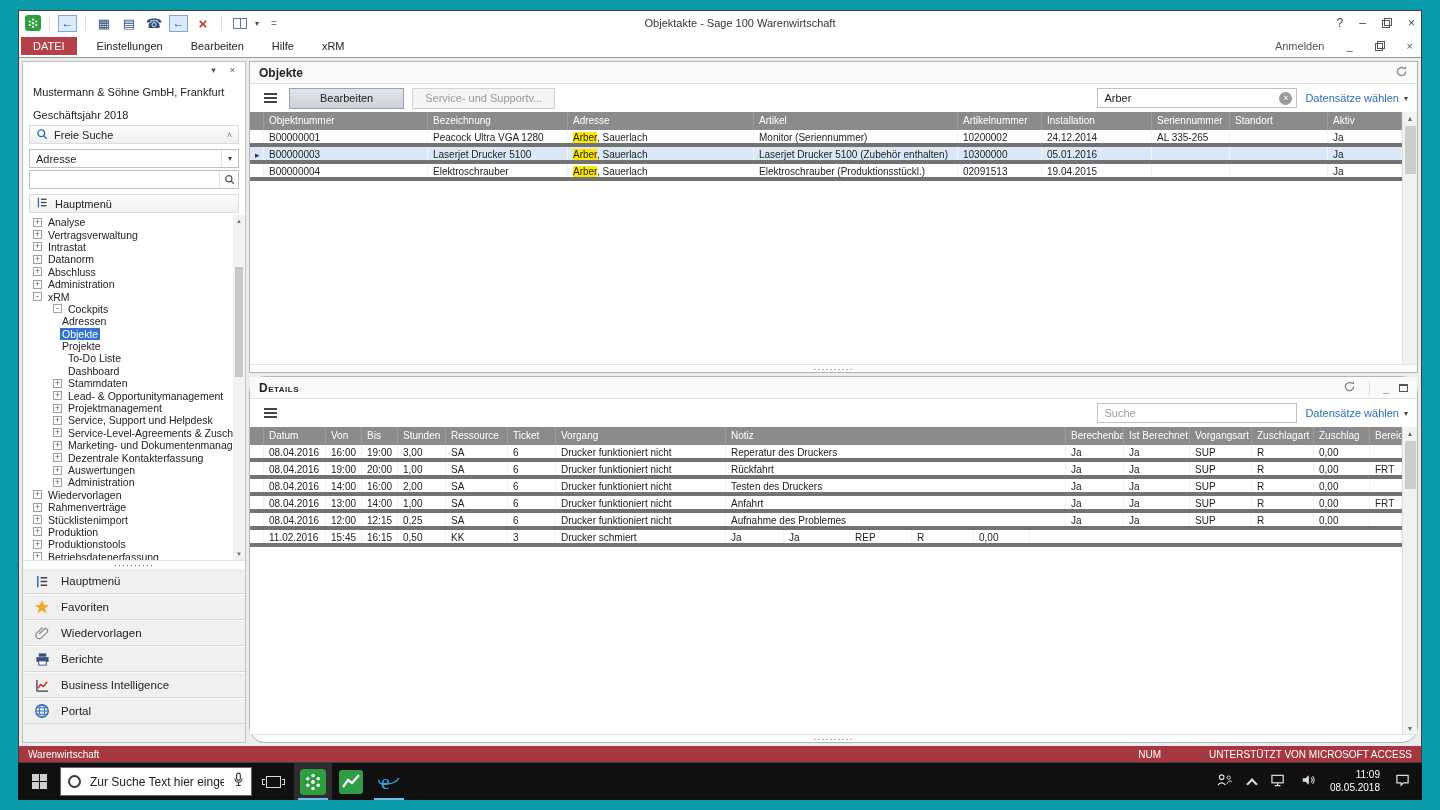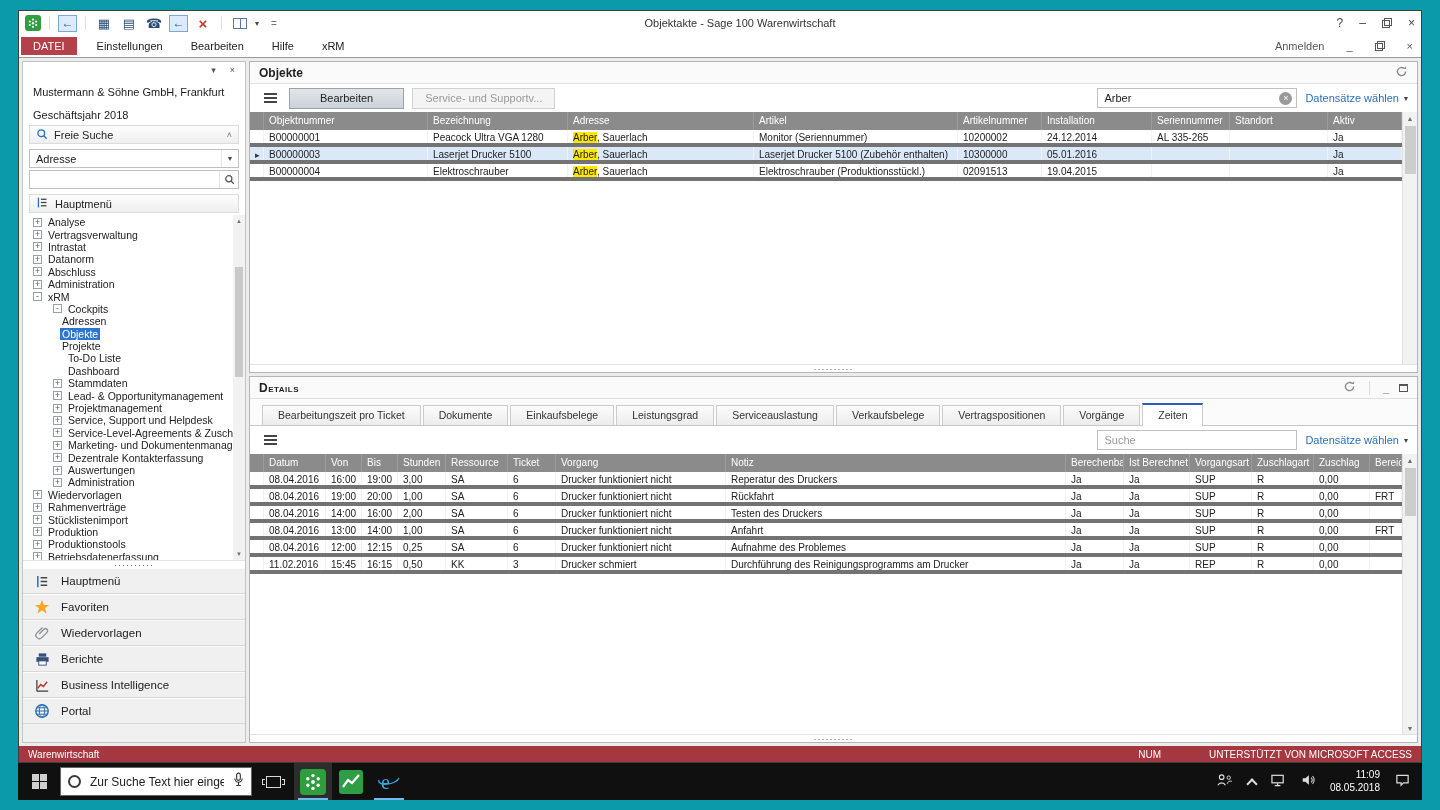--- a/index.html
+++ b/index.html
@@ -56,21 +56,21 @@
   .tree-scroll .sdown{margin-top:auto;}
   .sarrow{height:12px;display:flex;align-items:center;justify-content:center;}
   .dots-split{height:8px;display:flex;align-items:center;justify-content:center;color:#555;font-size:9px;line-height:4px;letter-spacing:1px;border-top:1px solid #e3e3e3;flex:none;overflow:hidden;}
   .nav-btn{height:26px;display:flex;align-items:center;gap:10px;padding:0 10px;background:#f0f0f0;border-top:1px solid #fbfbfb;border-bottom:1px solid #d8d8d8;font-size:11.5px;color:#222;flex:none;}
   .nav-ic{width:18px;display:flex;justify-content:center;flex:none;}
   .side-fill{flex:none;height:18px;background:#f0f0f0;}
   
   .content{flex:1;display:flex;flex-direction:column;min-width:0;min-height:0;}
   .panel{background:#fff;border:1px solid #b5b5b5;display:flex;flex-direction:column;min-height:0;}
   .panel.objekte{height:312px;flex:none;}
-  .panel.details{flex:1;margin-top:3px;}
+  .panel.details{flex:1;margin-top:3px;border-radius:16px;}
   .phead{height:22px;display:flex;align-items:center;padding:0 9px;border-bottom:1px solid #e0e0e0;background:#fafafa;flex:none;gap:10px;}
   .ptitle{font-size:12px;font-weight:bold;color:#222;}
   .ptitle.caps{font-variant:small-caps;letter-spacing:.5px;}
   .phead-right{margin-left:auto;display:flex;align-items:center;gap:10px;color:#666;font-size:11px;}
   .maxbox{width:9px;height:8px;border:1px solid #555;border-top-width:2px;display:inline-block;}
   .dash{color:#555;font-weight:bold;}
   .ptools{height:28px;display:flex;align-items:center;gap:8px;padding:0 9px;flex:none;}
   .hbtn{width:22px;height:20px;display:flex;align-items:center;justify-content:center;}
   .btn{height:21px;padding:0 30px;background:linear-gradient(#e2e6ea,#ccd2d9);border:1px solid #98a3af;font-size:11px;color:#222;display:flex;align-items:center;white-space:nowrap;}
   .btn.disabled{background:#f4f4f4;border-color:#d2d2d2;color:#9a9a9a;padding:0 12px;}
@@ -572,40 +572,20 @@
                 <svg width="13" height="13" viewBox="0 0 16 16">
                     <path d="M13 8 a5 5 0 1 1 -1.9 -3.9" fill="none" stroke="#8a8a8a" stroke-width="1.7"></path>
                     <path d="M13.6 1.6 L13.6 5 L10.2 5 Z" fill="#8a8a8a"></path>
                   </svg>
               </span>
               <span class="vsep"></span>
               <span class="dash">_</span>
               <span class="maxbox"></span>
             </span>
           </div>
-          <div class="tabsbar">
-
-              <div class="tab">Bearbeitungszeit pro Ticket</div>
-
-              <div class="tab">Dokumente</div>
-
-              <div class="tab">Einkaufsbelege</div>
-
-              <div class="tab">Leistungsgrad</div>
-
-              <div class="tab">Serviceauslastung</div>
-
-              <div class="tab">Verkaufsbelege</div>
-
-              <div class="tab">Vertragspositionen</div>
-
-              <div class="tab">Vorgänge</div>
-
-              <div class="tab active">Zeiten</div>
-            </div>
           <div class="ptools">
             <span class="hbtn">
               <svg width="15" height="12" viewBox="0 0 15 12">
                   <path d="M1 2 h13 M1 6 h13 M1 10 h13" stroke="#444" stroke-width="1.8"></path>
                 </svg>
             </span>
             <div class="psearch">
               <input placeholder="Suche" style="">
             </div>
             <div class="recsel">
@@ -740,21 +720,20 @@
 
                   <div class="grow">
                     <div class="cell dc-ind"></div>
                     <div class="cell dc-datum">11.02.2016</div>
                     <div class="cell dc-von">15:45</div>
                     <div class="cell dc-bis">16:15</div>
                     <div class="cell dc-stunden">0,50</div>
                     <div class="cell dc-ress">KK</div>
                     <div class="cell dc-ticket">3</div>
                     <div class="cell dc-vorgang">Drucker schmiert</div>
-                    <div class="cell dc-notiz">Durchführung des Reinigungsprogramms am Drucker</div>
                     <div class="cell dc-berech">Ja</div>
                     <div class="cell dc-istber">Ja</div>
                     <div class="cell dc-vart">REP</div>
                     <div class="cell dc-zart">R</div>
                     <div class="cell dc-zus">0,00</div>
                     <div class="cell dc-ber"></div>
                   </div>
                 </div>
               <div class="gfill"></div>
             </div>

